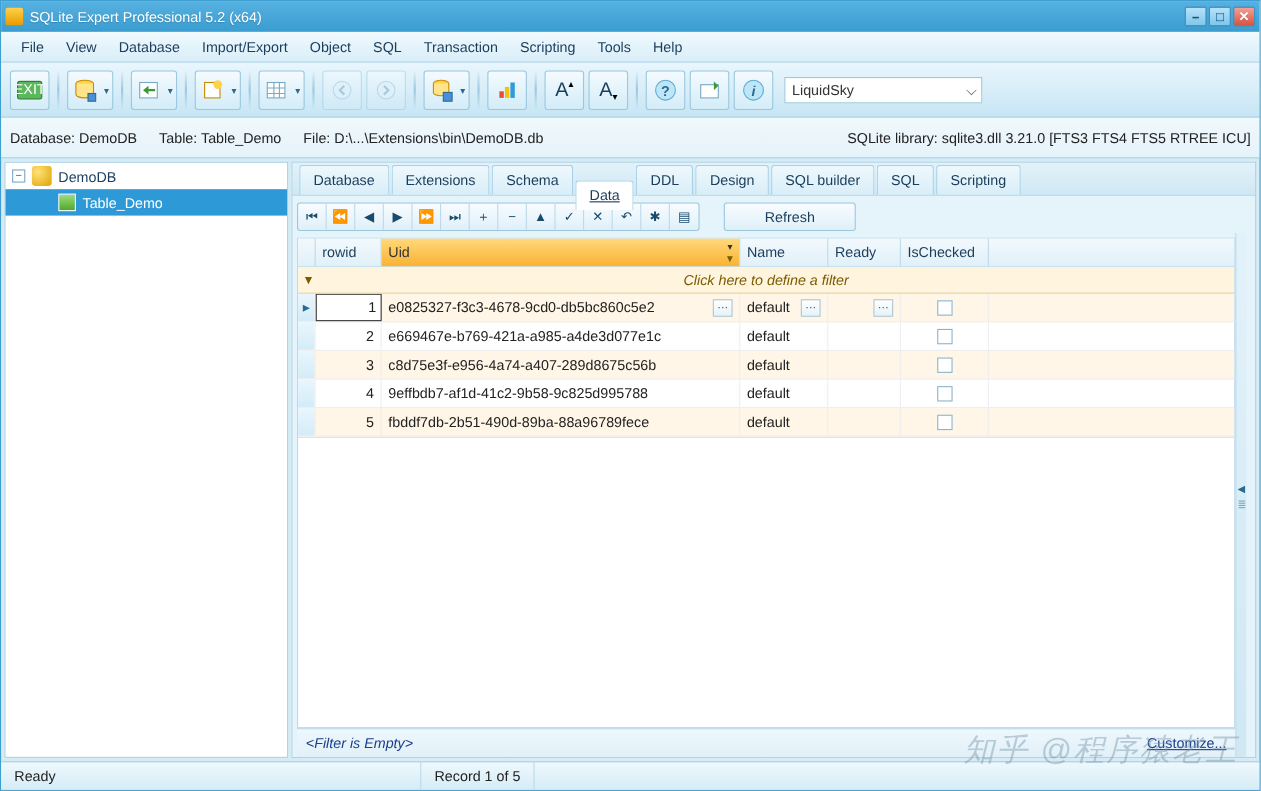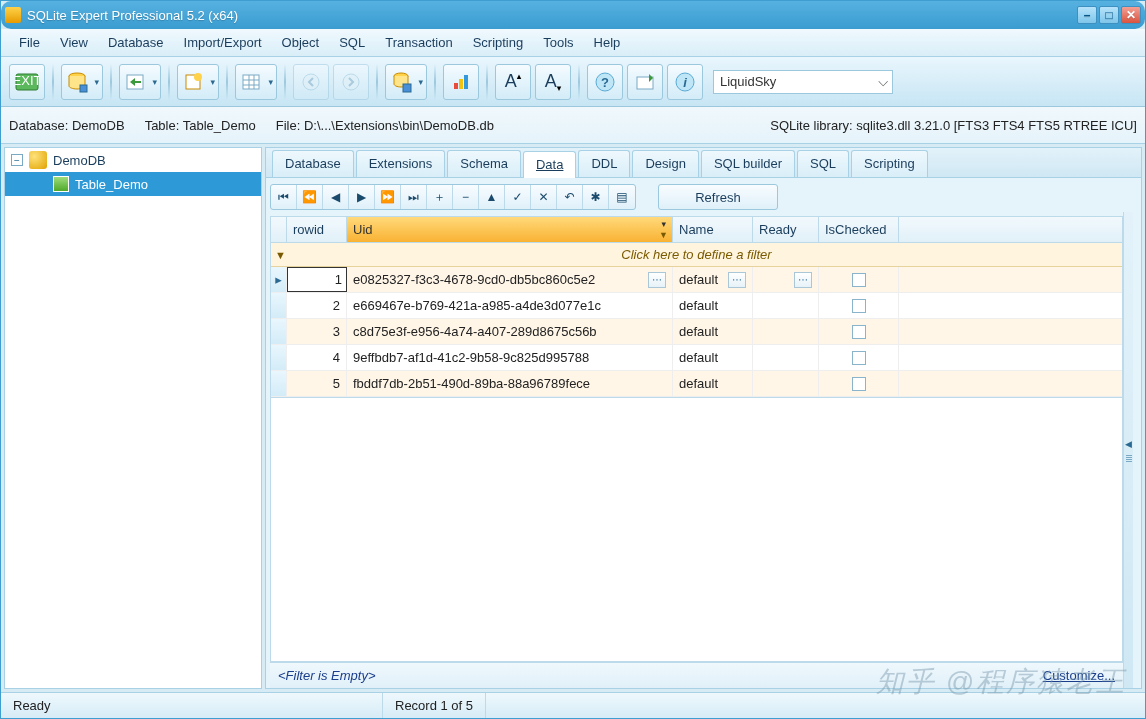--- a/index.html
+++ b/index.html
@@ -1,17 +1,17 @@
 <!DOCTYPE html>
 <html><head>
 <meta charset="utf-8">
 <style>
 * { box-sizing: border-box; margin: 0; padding: 0; font-family: "Segoe UI", Tahoma, sans-serif; font-size: 13px; }
 body { background: #d6ebf4; width: 1146px; height: 719px; overflow: hidden; display: flex; flex-direction: column; border: 1px solid #3e9ecf; }
-.titlebar { height: 28px; background: linear-gradient(#56b1e0,#3a9cd0); display: flex; align-items: center; padding: 0 4px; color: #fff; text-shadow: 0 1px 1px rgba(0,0,0,.2); border-radius: 10px; }
+.titlebar { height: 28px; background: linear-gradient(#56b1e0,#3a9cd0); display: flex; align-items: center; padding: 0 4px; color: #fff; text-shadow: 0 1px 1px rgba(0,0,0,.2); }
 .titlebar .app-icon { width: 16px; height: 16px; background: linear-gradient(#ffd24a,#e79b00); border-radius: 2px; margin-right: 6px; }
 .titlebar .title { flex: 1; font-size: 13px; color:#fff;}
 .winbtns { display: flex; gap: 2px; }
 .winbtn { width: 20px; height: 18px; background: linear-gradient(#b7e3fa,#7fc6ea); border: 1px solid #3d90c0; border-radius: 2px; display:flex;align-items:center;justify-content:center;color:#05588a;font-weight:bold;font-size:12px;cursor:pointer;}
 .winbtn.close { background: linear-gradient(#f4a096,#d9533e); color:#fff; }
 .menubar { height: 28px; display: flex; align-items: center; padding: 0 10px; gap: 4px; background: linear-gradient(#f0f9fe,#d9eef8); border-bottom: 1px solid #a8d1e6; }
 .menubar span { padding: 4px 8px; cursor: pointer; color:#1a3d5c; }
 .toolbar { height: 50px; background: linear-gradient(#e9f6fd,#c7e5f4); border-bottom: 1px solid #9cc8de; display: flex; align-items: center; padding: 0 8px; gap: 4px; }
 .tbbtn { height: 36px; min-width: 36px; background: linear-gradient(#f4fbff,#d3ecf8); border: 1px solid #9cc8de; border-radius: 3px; display:flex;align-items:center;justify-content:center; cursor:pointer; position:relative; padding: 0 4px;}
 .tbbtn.split { padding-right: 14px; }
@@ -24,21 +24,21 @@
 .main { flex: 1; display: flex; min-height: 0; }
 .tree { width: 258px; background:#fff; border:1px solid #a8d1e6; margin:3px 0 3px 3px; display:flex; flex-direction:column; }
 .tree-row { display:flex; align-items:center; height:24px; padding-left:6px; cursor:pointer; color:#1a3d5c;}
 .tree-row .tog { width:12px; height:12px; border:1px solid #7aa9c4; display:flex;align-items:center;justify-content:center; font-size:10px; color:#2a6a92; margin-right:6px; background:#fff;}
 .tree-row .db-icon { width:18px; height:18px; background:radial-gradient(circle at 30% 30%,#ffe27a,#e0a300); border-radius:3px; margin-right:6px;}
 .tree-row.child { padding-left: 48px; background:#2d99d6; color:#fff; }
 .tree-row.child .tbl-icon{ width:16px;height:16px;background:linear-gradient(#9edc7c,#4fa92a);border:1px solid #fff;margin-right:6px;}
 .content { flex:1; background:#e5f3fa; margin:3px 3px 3px 3px; border:1px solid #a8d1e6; display:flex; flex-direction:column; min-width:0; }
 .tabs { height: 30px; display:flex; align-items:flex-end; background:linear-gradient(#e3f2fa,#cfe8f4); padding-left:6px; border-bottom:1px solid #a8d1e6;}
 .tab { padding: 5px 12px 6px 12px; border:1px solid #a8d1e6; border-bottom:none; margin-right:2px; background:linear-gradient(#eef8fd,#d9eef8); color:#1a3d5c; cursor:pointer; border-radius:3px 3px 0 0;}
-.tab.active { background:#fff; font-weight:normal; position:relative; top:1px;text-decoration:underline; }
+.tab.active { background:#fff; font-weight:normal; position:relative; top:14px;text-decoration:underline; }
 .gridwrap { flex:1; background:#e5f3fa; display:flex; flex-direction:column; padding:4px 8px 0 4px; min-height:0;}
 .navrow { height:30px; display:flex; align-items:center; gap:22px;}
 .navgroup { display:flex; border:1px solid #9cc8de; border-radius:3px; overflow:hidden; background:linear-gradient(#f8fcff,#dff0f9);}
 .navbtn { width:26px; height:24px; display:flex;align-items:center;justify-content:center; border-right:1px solid #bcdaea; cursor:pointer; color:#1a4a6c; font-size:12px;}
 .navbtn:last-child { border-right:none; }
 .refresh-btn { width:120px; height:26px; border:1px solid #9cc8de; border-radius:3px; background:linear-gradient(#f8fcff,#dff0f9); color:#1a3d5c; cursor:pointer; }
 .grid { margin-top:4px; background:#fff; border:1px solid #bcdaea; display:flex; flex-direction:column; }
 .grid-header { display:flex; height:26px; background:linear-gradient(#f2f9fd,#e1f0f8); border-bottom:1px solid #bcdaea; }
 .gh { border-right:1px solid #bcdaea; display:flex; align-items:center; padding:0 6px; color:#1a3d5c; font-size:13px; position:relative; cursor:pointer;}
 .gh.sorted { background:linear-gradient(#ffd97a,#f9b233); color:#333;}

